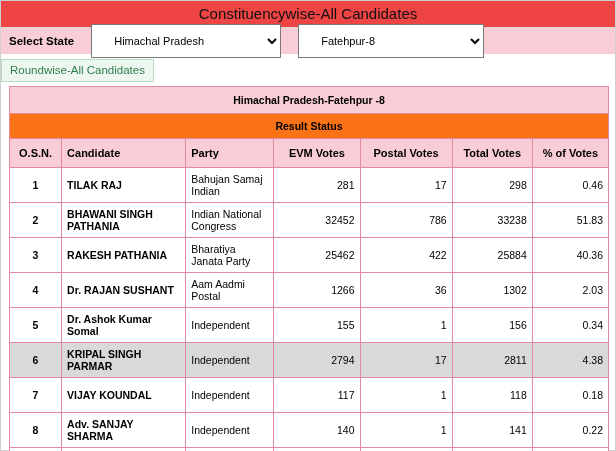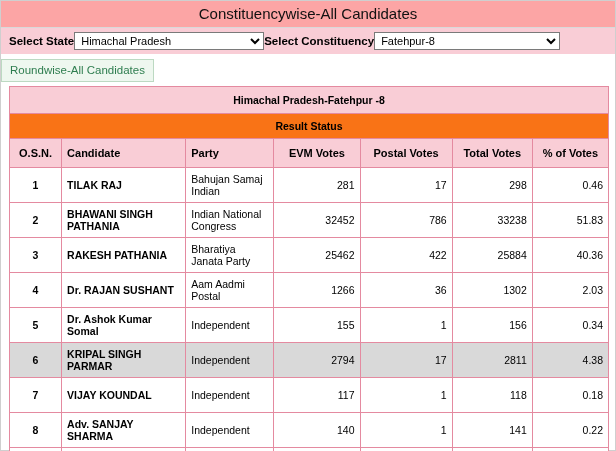--- a/index.html
+++ b/index.html
@@ -22,52 +22,54 @@
     box-sizing: border-box;
     border: 1px solid #cfcfcf;
   }
   
   .title-bar {
     height: 26px;
     line-height: 26px;
     text-align: center;
     font-size: 15px;
     color: #111;
-    background: #fca5a5;
+    background: #ef4444;
     border-bottom: 1px solid #d9d9d9;
   }
   
   .selector-strip {
     background: #f9cdd6;
     height: 26px;
     display: flex;
     align-items: center;
     padding: 0 8px;
     box-sizing: border-box;
+    gap: 6px;
   }
   .selector-label {
     font-weight: bold;
     font-size: 11.5px;
     color: #000;
     white-space: nowrap;
   }
   .sel-wrap {
     position: relative;
     display: inline-block;
   }
   select.combo {
     font-family: "Liberation Sans", sans-serif;
     font-size: 11px;
-    height: 18px;
+    height: 34px;
     border: 1px solid #7a7a7a;
     background: #ffffff;
     color: #000;
-    padding: 0 2px;
+    padding: 0 18px;
     box-sizing: border-box;
     border-radius: 0;
+    margin-left: 11px;
   }
   select.state-combo { width: 190px; }
   select.const-combo { width: 186px; }
 
   
   .btn-row {
     height: 32px;
     display: flex;
     align-items: center;
     justify-content: flex-start;
@@ -156,21 +158,20 @@
 
   <div class="title-bar">Constituencywise-All Candidates</div>
 
   <div class="selector-strip">
     <span class="selector-label">Select State</span>
     <span class="sel-wrap">
       <select class="combo state-combo">
         <option>Himachal Pradesh</option>
       </select>
     </span>
-    <span class="selector-label">Select Constituency</span>
     <span class="sel-wrap">
       <select class="combo const-combo">
         <option>Fatehpur-8</option>
       </select>
     </span>
   </div>
 
   <div class="btn-row">
     <button class="roundwise-btn">Roundwise-All Candidates</button>
   </div>

